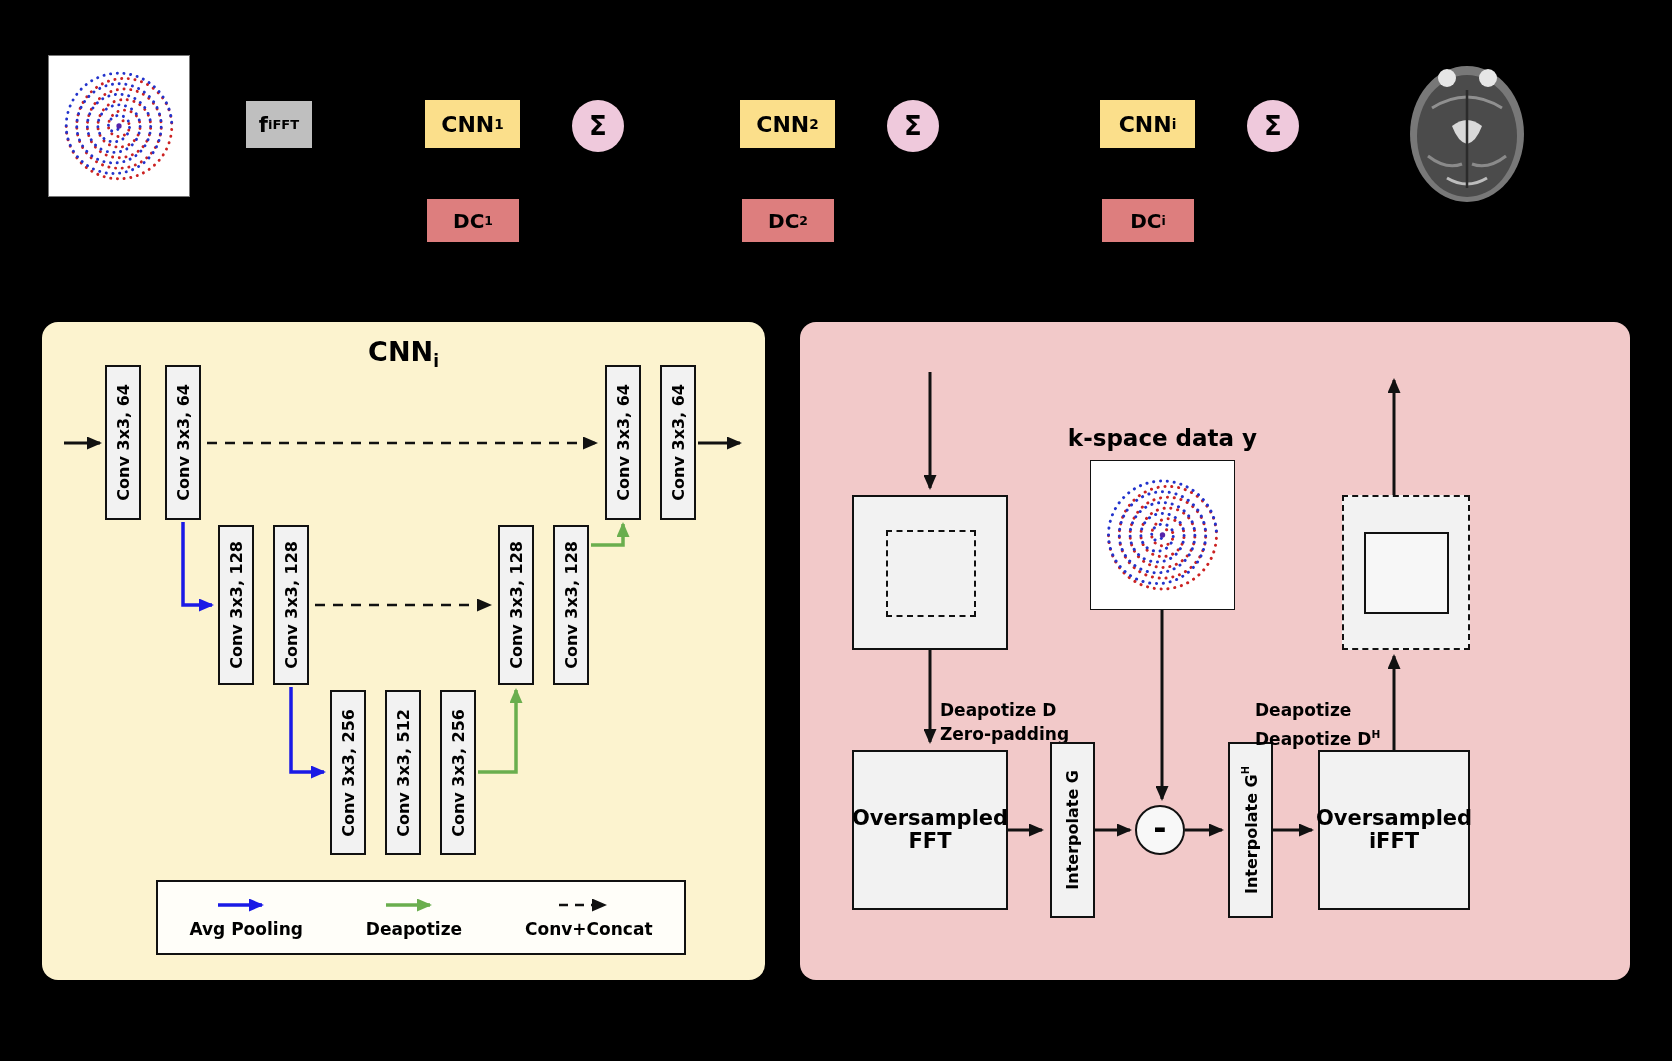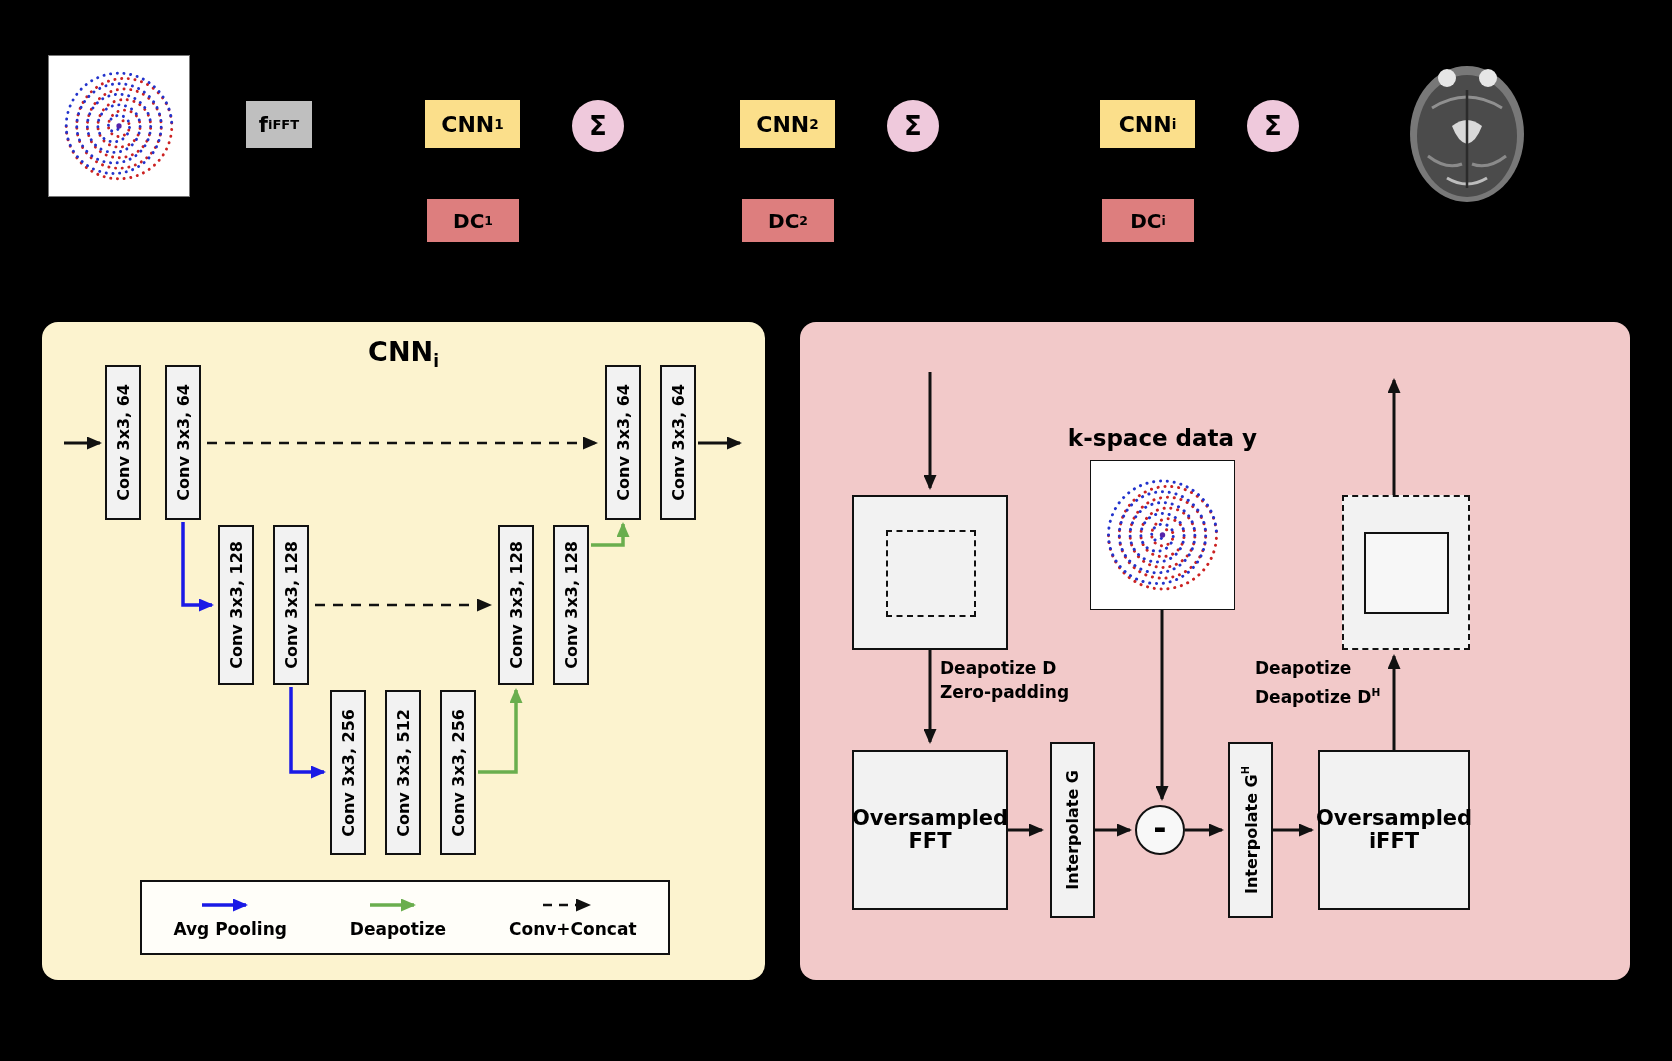--- a/index.html
+++ b/index.html
@@ -36,25 +36,25 @@
   .panel-title{position:absolute;top:14px;left:0;width:100%;text-align:center;font-size:27px;}
   .overlay{position:absolute;left:0;top:0;pointer-events:none;}
   .node{
     position:absolute;background:var(--node-fill,#F2F2F2);
     border:2px solid #111;box-sizing:border-box;
     display:flex;align-items:center;justify-content:center;text-align:center;
   }
   .vtext{writing-mode:vertical-rl;transform:rotate(180deg);white-space:nowrap;font-size:16px;}
   .legend{
     position:absolute;background:#FFFEF9;border:2px solid #111;box-sizing:border-box;
-    display:flex;justify-content:space-around;align-items:center;
+    display:flex;justify-content:space-around;align-items:center;margin-left:16px;
   }
   .legend-item{display:flex;flex-direction:column;align-items:center;gap:6px;}
   .legend-label{font-size:17px;}
-  .two-line{font-size:17px;line-height:24px;}
+  .two-line{font-size:17px;line-height:24px;margin-top:42px;}
   .center-text{font-size:21px;line-height:23px;}
   .minus-node{
     position:absolute;width:50px;height:50px;border-radius:50%;
     background:#F8F8F8;border:2px solid #111;box-sizing:border-box;
     display:flex;align-items:center;justify-content:center;font-size:32px;padding-bottom:4px;
   }
   .dashed-inner{position:absolute;border:2px dashed #111;box-sizing:border-box;}
   .solid-inner{position:absolute;border:2px solid #111;box-sizing:border-box;background:#F7F7F7;}
   .crop-node{border-style:dashed;}
   .spiral-svg{width:100%;height:100%;display:block;}

